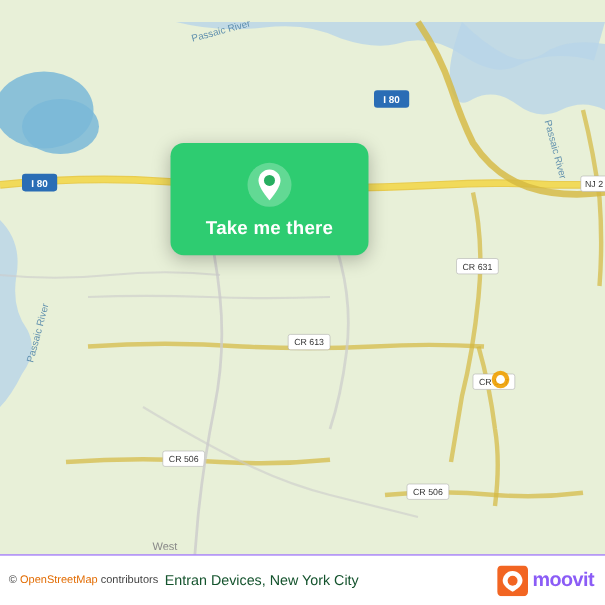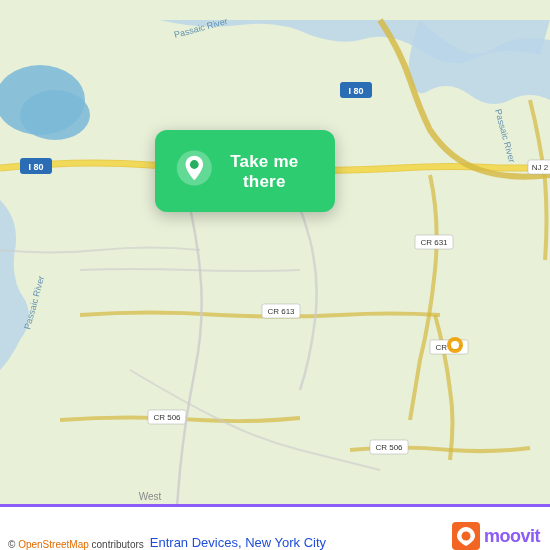--- a/index.html
+++ b/index.html
@@ -29,21 +29,21 @@
 
     
     #card-overlay {
       position: absolute;
       top: 130px;
       left: 155px;
       width: 180px;
       background: #2ecc71;
       border-radius: 12px;
       display: flex;
-      flex-direction: row;
+      flex-direction: column;
       align-items: center;
       padding: 16px 20px 14px;
       box-shadow: 0 4px 16px rgba(0,0,0,0.25);
       cursor: pointer;
     }
 
     #pin-icon {
       width: 44px;
       height: 44px;
       margin-bottom: 8px;
@@ -58,40 +58,40 @@
     }
 
     
     #bottom-bar {
       position: absolute;
       bottom: 0;
       left: 0;
       width: 100%;
       height: 46px;
       background: #fff;
-      border-top: 3px solid #8b5cf6;
+      border-top: 1px solid #8b5cf6;
       display: flex;
-      align-items: flex-end;
+      align-items: center;
       justify-content: space-between;
       padding: 0 10px 0 8px;
     }
 
     #attribution {
       font-size: 10px;
       color: #444;
     }
 
     #attribution a {
       color: #e26b00;
       text-decoration: none;
     }
 
     #location-label {
       font-size: 13px;
-      color: #1d4ed8;
+      color: #14532d;
       font-weight: 500;
       flex: 1;
       text-align: left;
       margin-left: 6px;
     }
 
     #moovit-logo {
       display: flex;
       align-items: center;
       gap: 4px;

